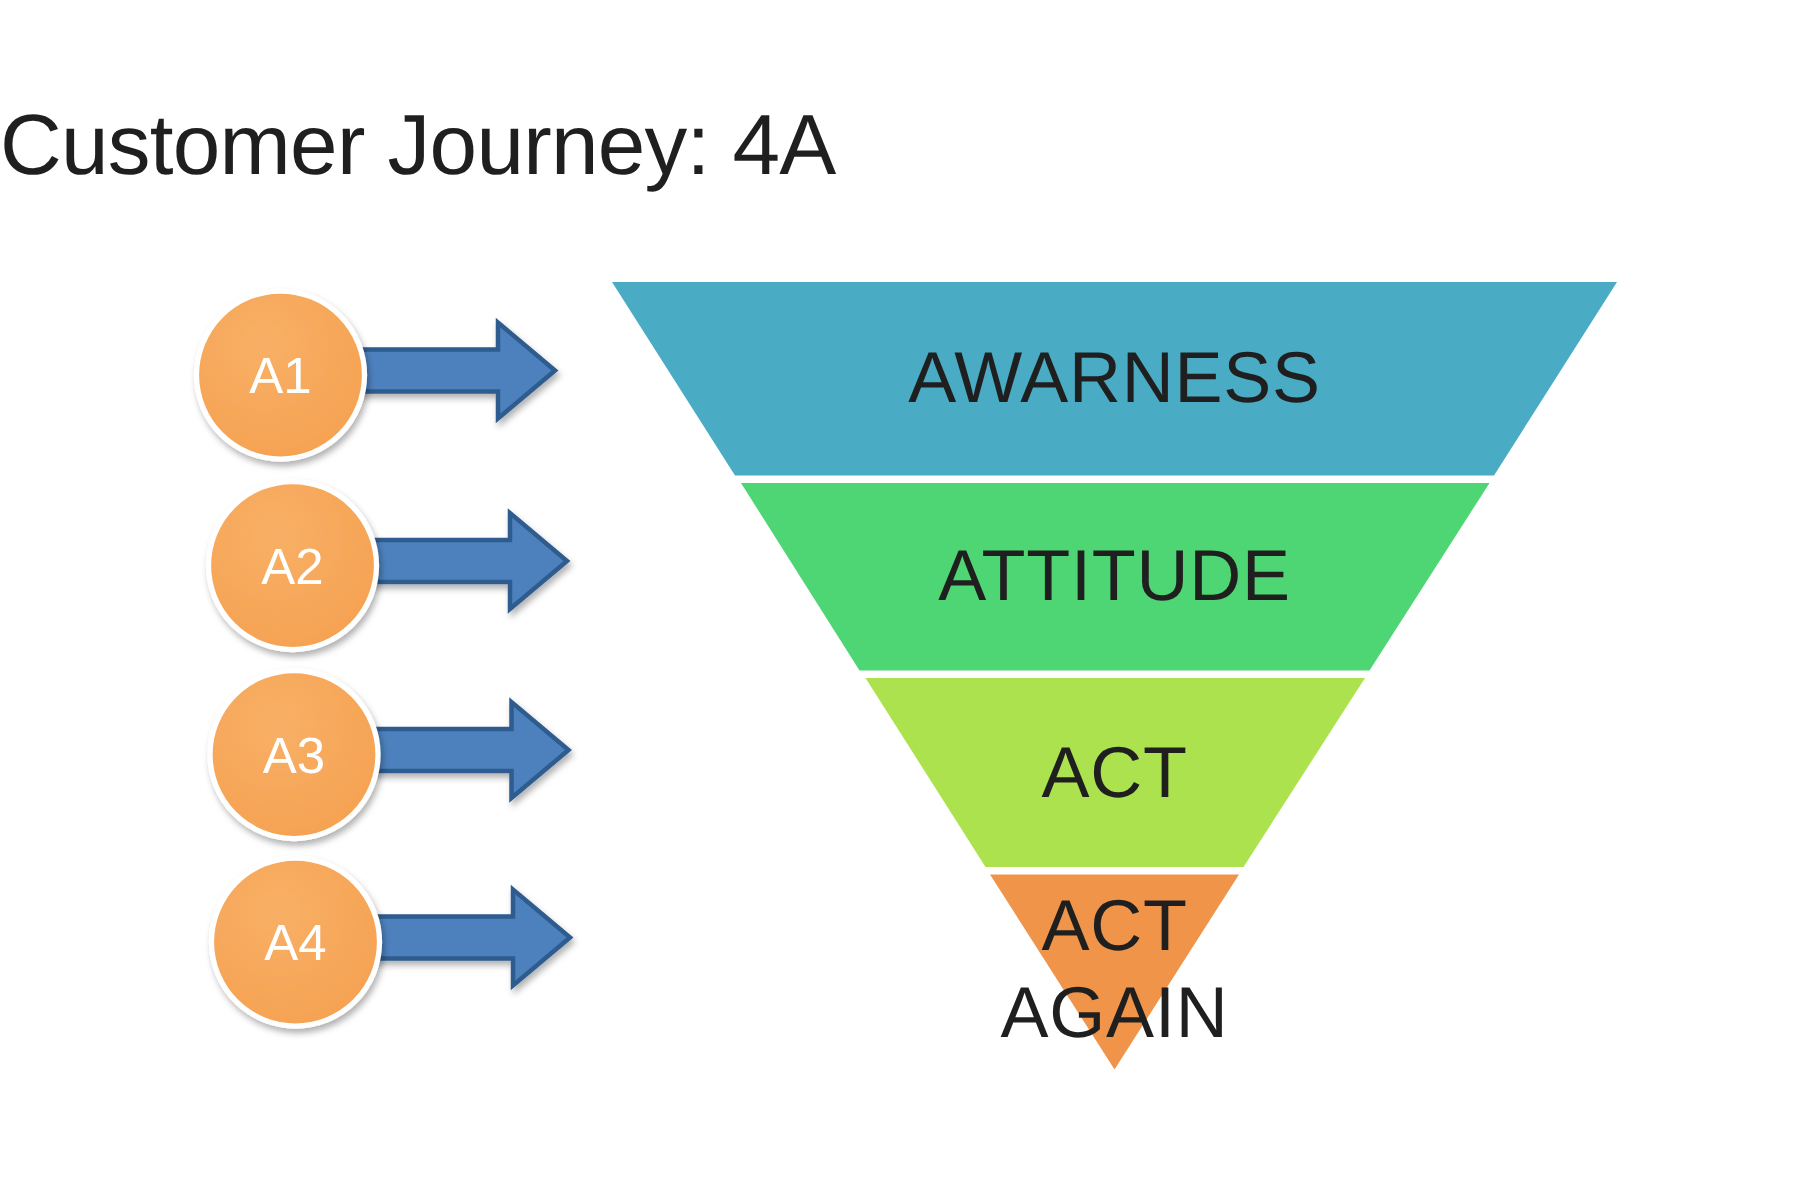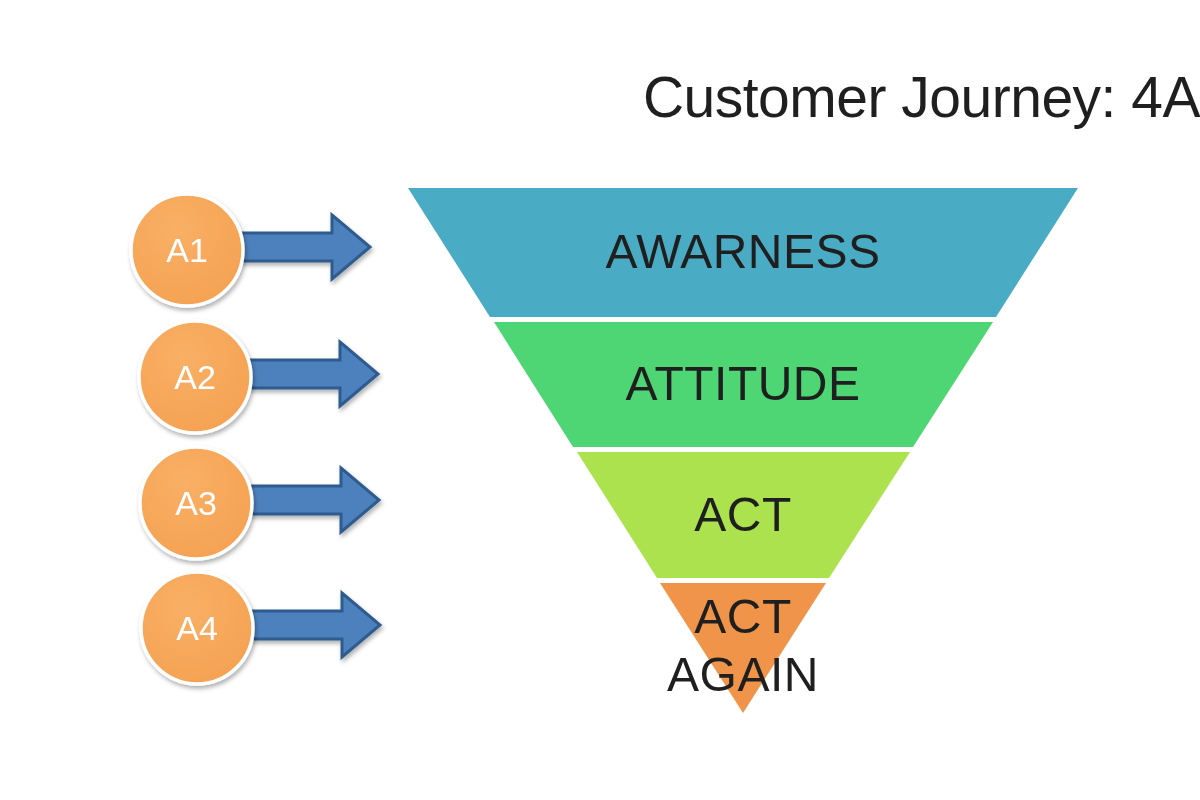--- a/index.html
+++ b/index.html
@@ -14,21 +14,21 @@
     height: 800px;
     background: #ffffff;
     overflow: hidden;
   }
   .title {
     position: absolute;
     top: 64px;
     left: 0;
     width: 100%;
     margin: 0;
-    text-align: right;
+    text-align: left;
     font-size: 57px;
     font-weight: normal;
     letter-spacing: -0.5px;
     color: #1f1f1f;
   }
   svg.diagram {
     position: absolute;
     left: 0;
     top: 0;
     width: 1200px;

